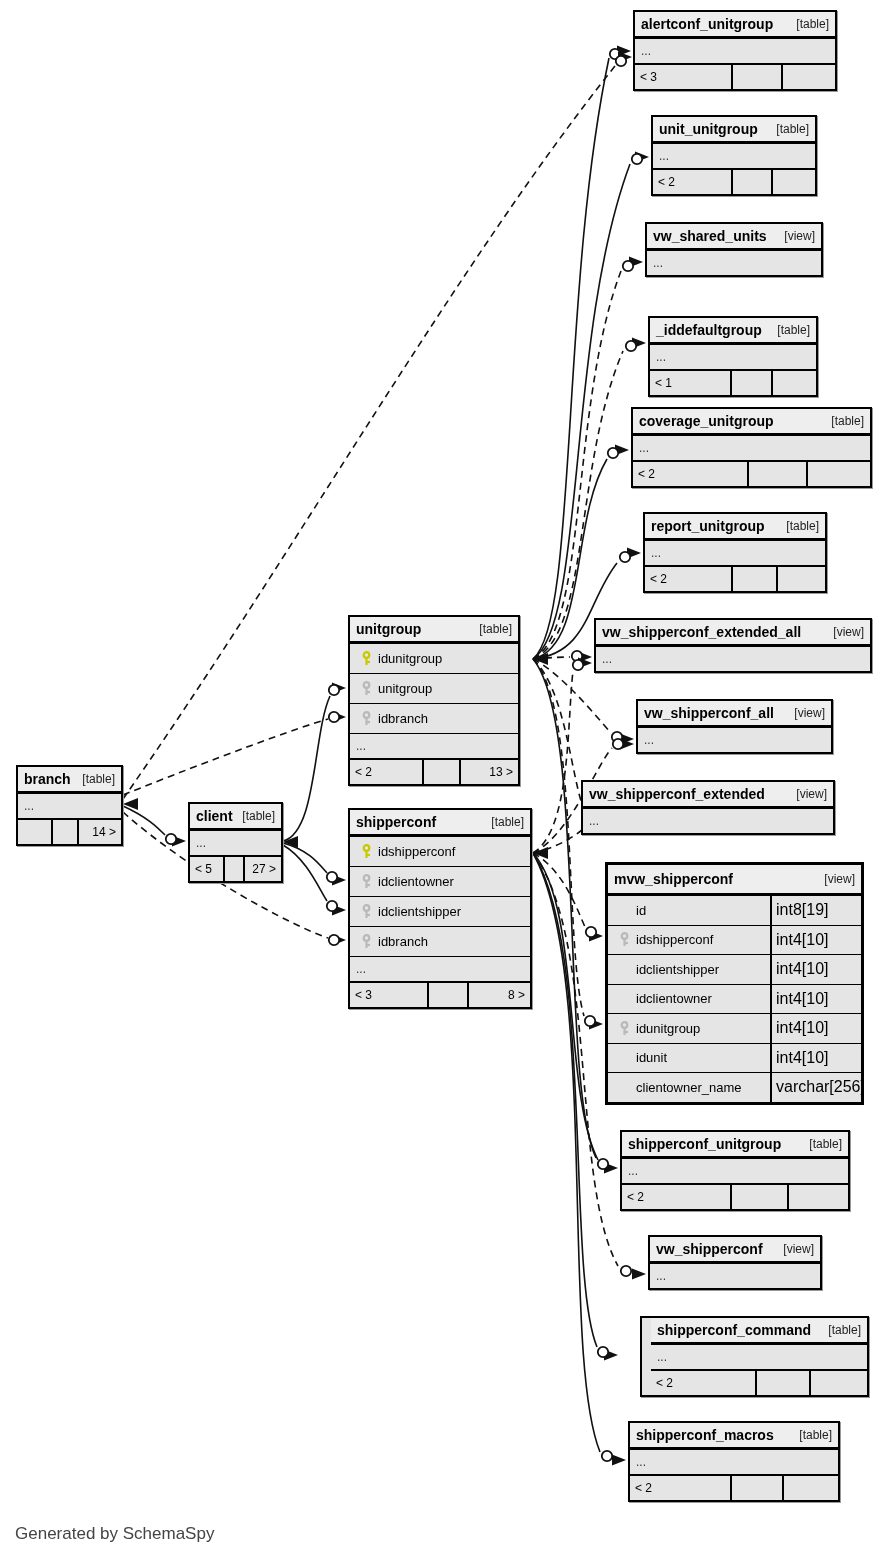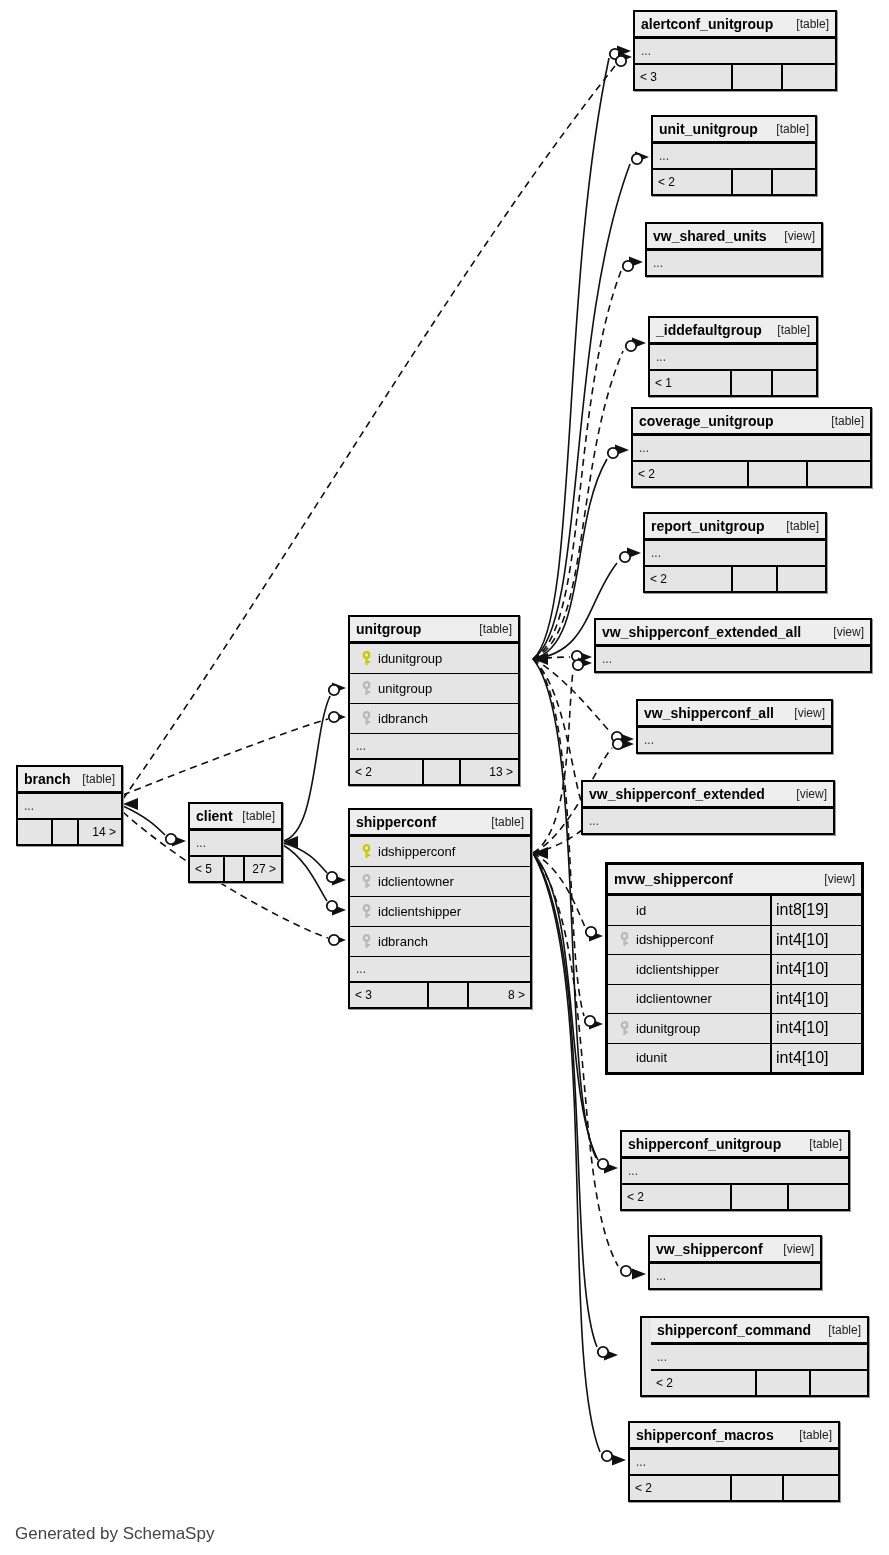--- a/index.html
+++ b/index.html
@@ -246,20 +246,25 @@
           </svg>
         </span>
         <span class="colname">idunitgroup</span>
         <span class="typecell" style="width: 91px;">int4[10]</span>
       </div>
       <div class="row col">
         <span class="keyspot"></span>
         <span class="colname">idunit</span>
         <span class="typecell" style="width: 91px;">int4[10]</span>
       </div>
+      <div class="row col">
+        <span class="keyspot"></span>
+        <span class="colname">clientowner_name</span>
+        <span class="typecell" style="width: 91px;">varchar[256]</span>
+      </div>
     </div>
     <div class="node" style="left: 620px; top: 1130px; width: 230px;">
       <div class="hdr">
         <span class="t">shipperconf_unitgroup</span>
         <span class="k">[table]</span>
       </div>
       <div class="row ell">...</div>
       <div class="ftr">
         <div class="c" style="width: 48%;">&lt; 2</div>
         <div class="c" style="width: 25%;"></div>

